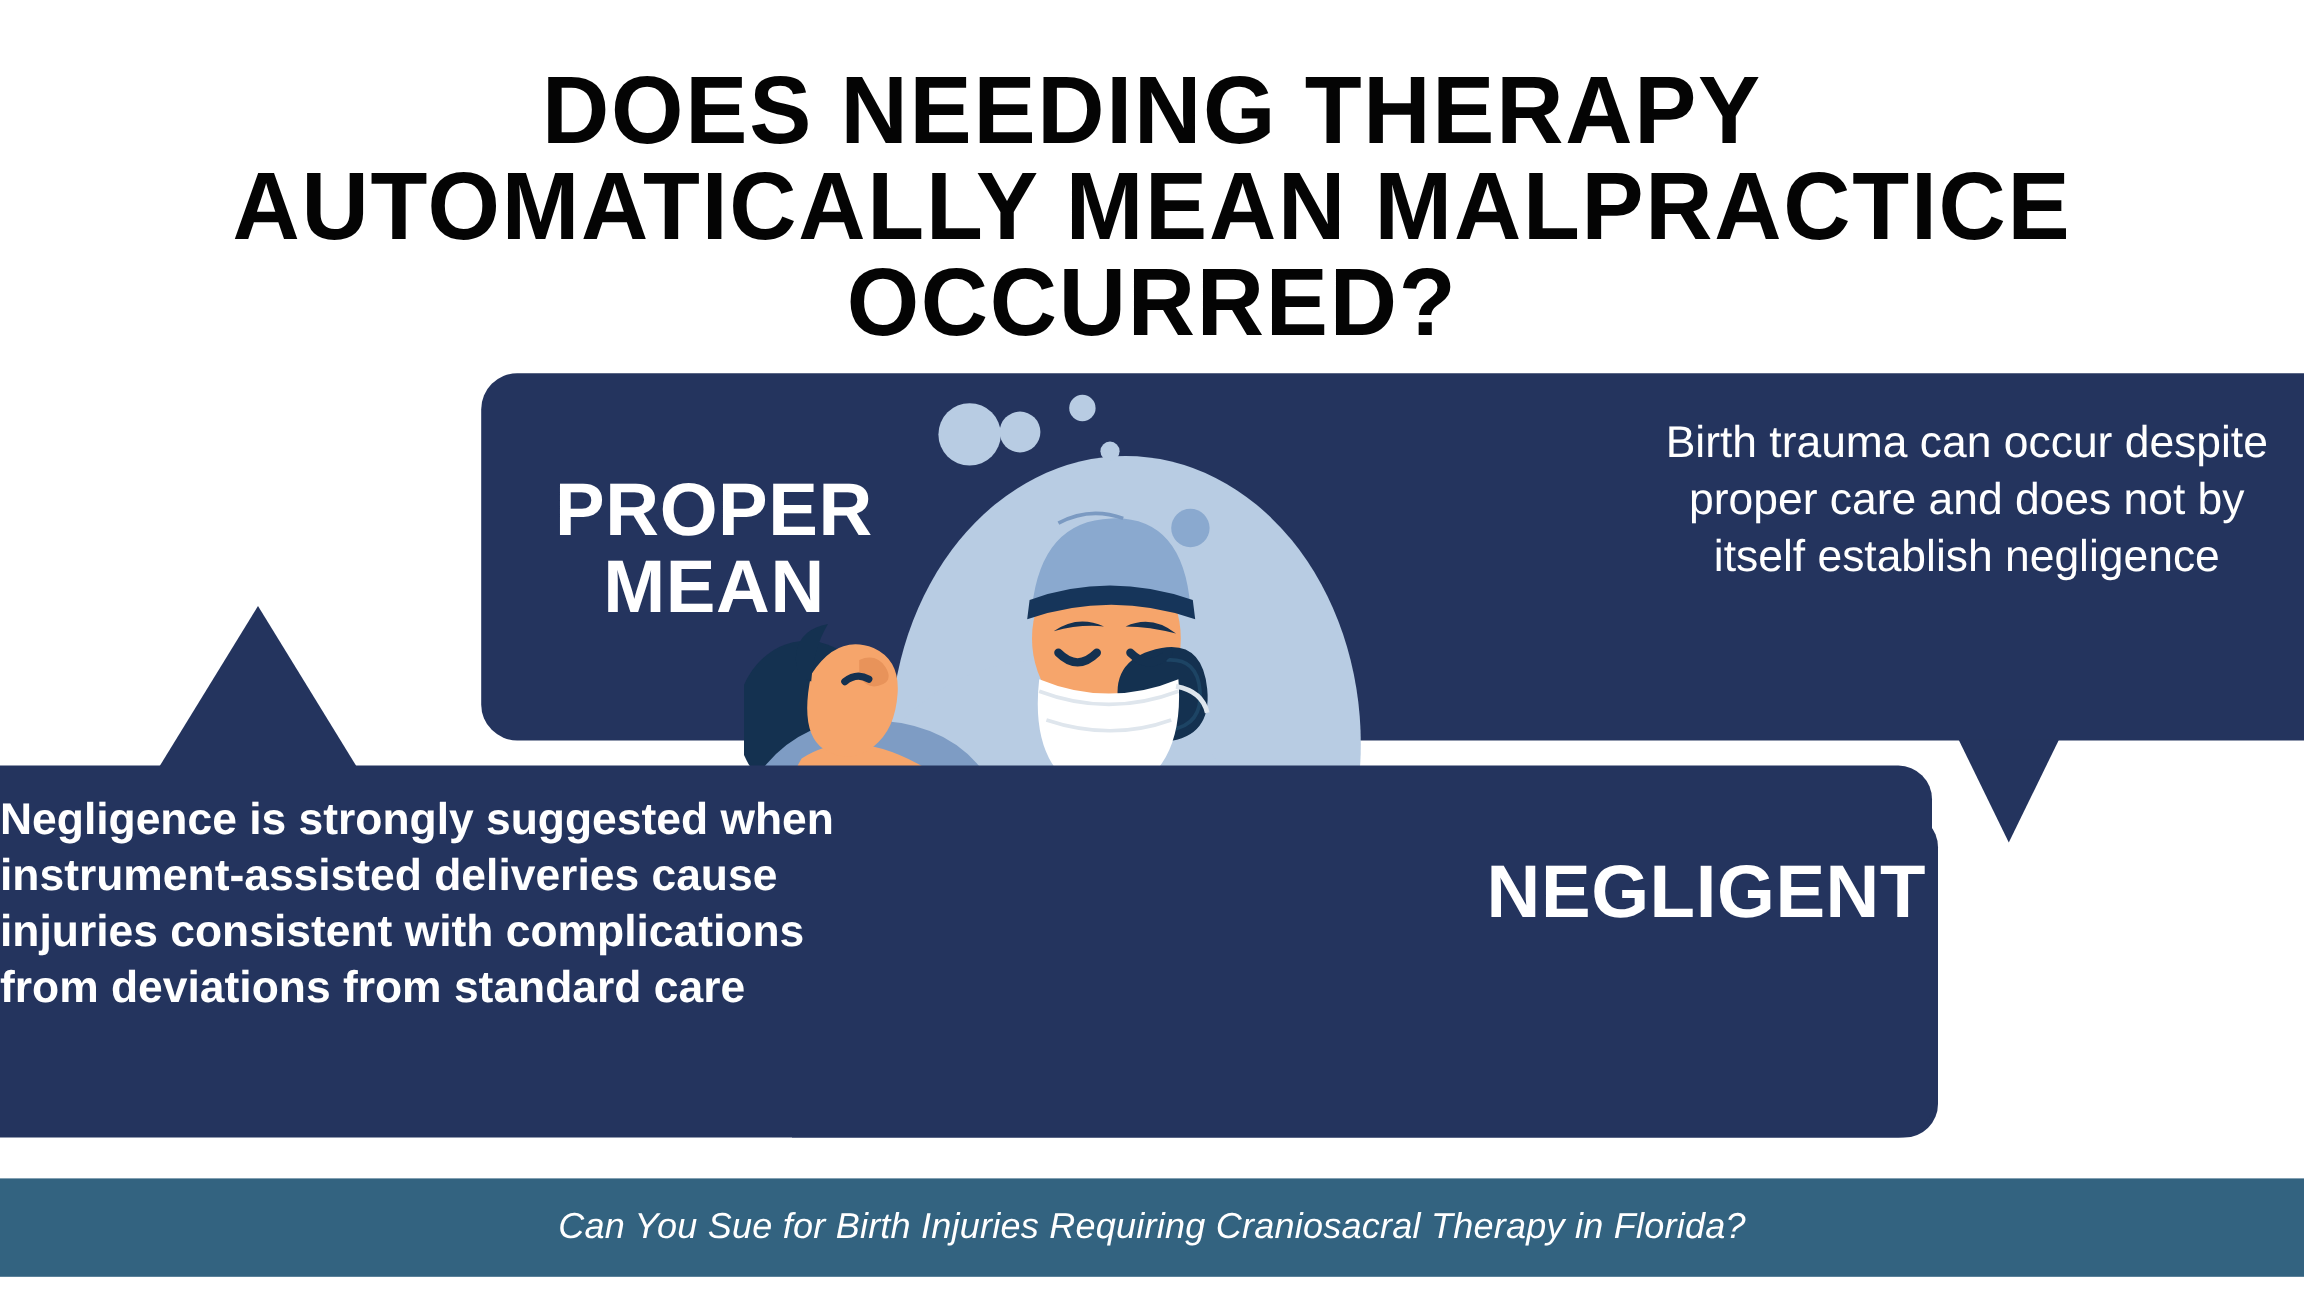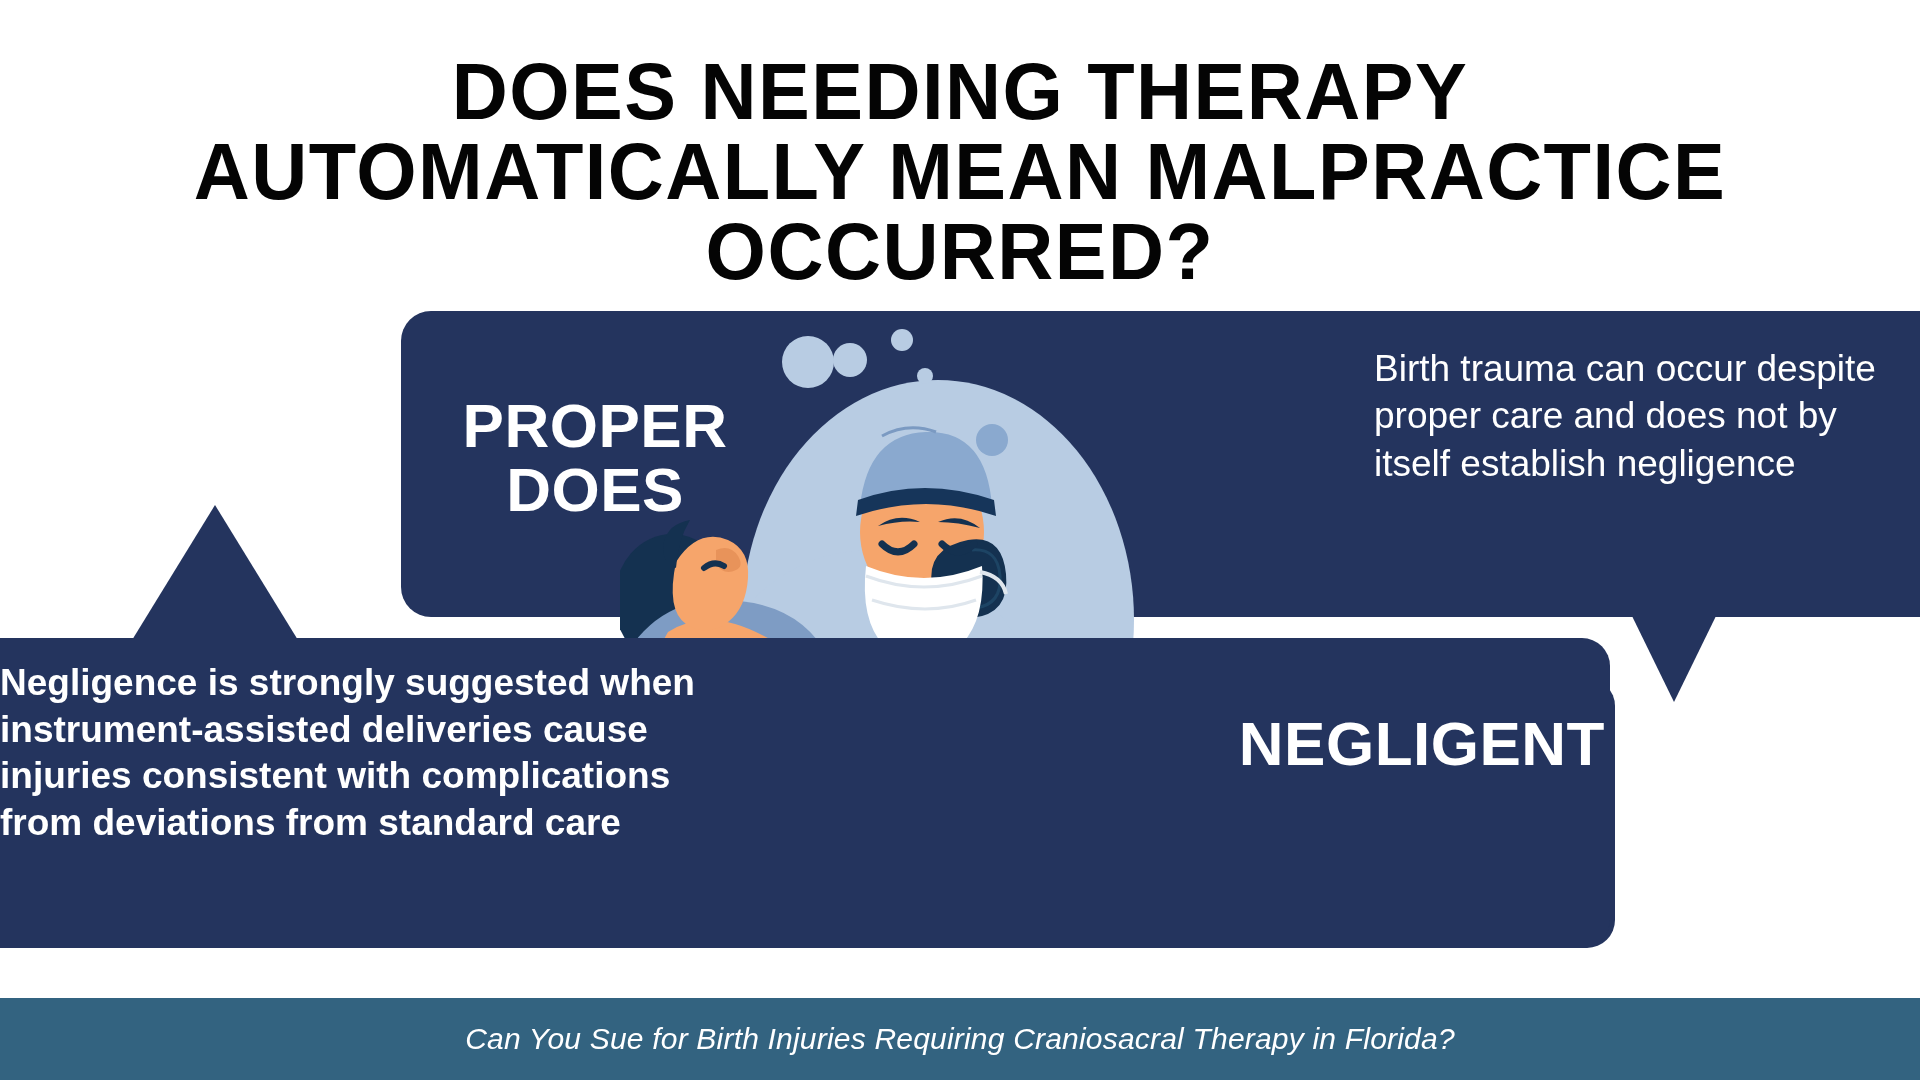--- a/index.html
+++ b/index.html
@@ -50,21 +50,21 @@
 
   
   .right-para {
     position:absolute;
     right:16px; top:345px;
     width:530px;
     color:#ffffff;
     font-size:37px;
     line-height:1.28;
     font-weight:300;
-    text-align:left;
+    text-align:center;
   }
   
   .tail-right {
     position:absolute;
     left:1632px; top:616px;
     width:0; height:0;
     border-left:42px solid transparent;
     border-right:42px solid transparent;
     border-top:86px solid #24345e;
   }
@@ -115,21 +115,21 @@
     color:#ffffff;
     font-size:37px;
     line-height:1.26;
     font-weight:700;
     text-align:left;
   }
 
   
   .footer {
     position:absolute;
-    left:0; bottom:0;
+    left:0; bottom:16px;
     width:1920px; height:82px;
     background:#336380;
   }
   .footer-text {
     position:absolute;
     left:0; top:0; width:1920px; height:82px;
     display:flex; align-items:center; justify-content:center;
     color:#ffffff;
     font-style:italic;
     font-weight:400;
@@ -228,21 +228,21 @@
     <path d="M236 470 q-44 22 -78 70 q-22 32 6 46 q30 14 56 -18 q28 -34 40 -70 z" fill="#ffffff"></path>
     <path d="M236 486 q-36 22 -62 62" stroke="#c8d2dc" stroke-width="3.5" fill="none"></path>
 
     <path d="M156 546 q-30 10 -34 36 q-2 22 20 26 q24 4 36 -20 q10 -22 -22 -42 z" fill="#f6a56b"></path>
     <path d="M134 566 q10 16 8 34" stroke="#e8935a" stroke-width="4" fill="none"></path>
     <path d="M146 560 q10 16 10 34" stroke="#e8935a" stroke-width="4" fill="none"></path>
   </svg>
 
   <div class="proper-label">
     <span>PROPER</span><br>
-    <span>DOES</span>
+    <span>MEAN</span>
   </div>
 
   <div class="right-para">Birth trauma can occur despite proper care and does not by itself establish negligence</div>
 
   <div class="panel-negligent"></div>
 
   <div class="tail-left"></div>
   <div class="panel-left"></div>
   <div class="left-para">Negligence is strongly suggested when instrument-assisted deliveries cause injuries consistent with complications from deviations from standard care</div>
 

